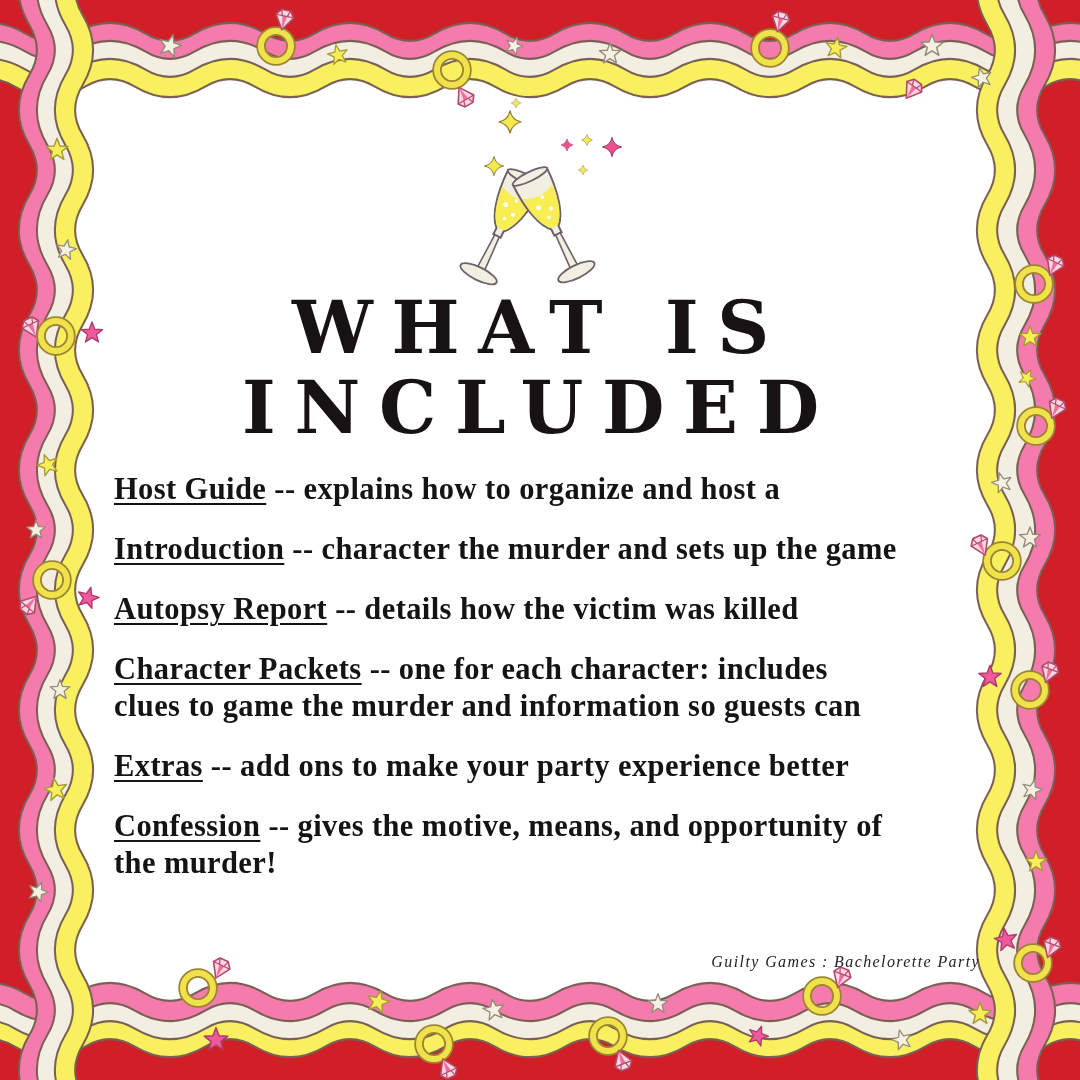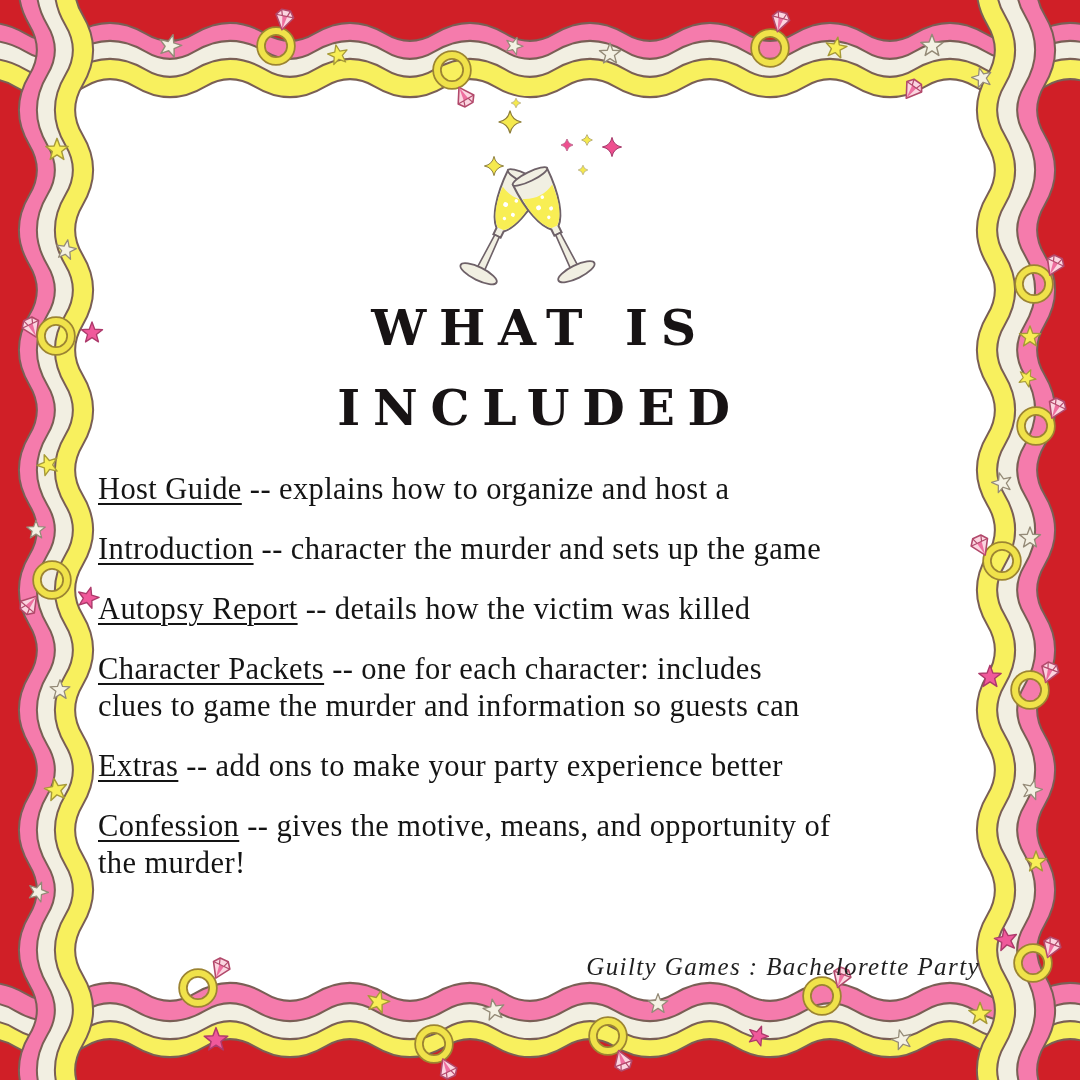--- a/index.html
+++ b/index.html
@@ -7,35 +7,35 @@
     width:1080px;height:1080px;
     background:#d01f27;
     position:relative;overflow:hidden;
     font-family:"Liberation Serif",serif;
   }
   svg.frame{position:absolute;left:0;top:0;}
   .title{
     position:absolute;top:288px;left:0;width:1080px;
     text-align:center;
     font-family:"DejaVu Serif",serif;font-weight:700;
-    font-size:49px;line-height:80px;letter-spacing:.26em;
+    font-size:72px;line-height:80px;letter-spacing:.26em;
     color:#171314;
   }
   .content{
     position:absolute;left:98px;top:471px;width:900px;
     font-size:30.5px;line-height:37px;letter-spacing:.4px;
     color:#141414;
   }
-  .item{margin:0 0 23px 0;}
+  .item{margin:0 0 23px 16px;font-weight:bold;}
   .term{text-decoration:underline;text-underline-offset:4px;text-decoration-thickness:2px;}
   .sep{white-space:pre;}
   .cont{display:block;}
   .footer{
     position:absolute;right:100px;top:953px;
-    font-size:25px;font-style:italic;letter-spacing:1.4px;color:#1f1f1f;
+    font-size:16px;font-style:italic;letter-spacing:1.4px;color:#1f1f1f;
   }
 </style>
 </head>
 <body>
 
 <svg class="frame" width="1080" height="1080" viewBox="0 0 1080 1080">
   <defs>
     <path id="hw" fill="none" d="M -40 0 q 30 -18 60 0 t 60 0 t 60 0 t 60 0 t 60 0 t 60 0 t 60 0 t 60 0 t 60 0 t 60 0 t 60 0 t 60 0 t 60 0 t 60 0 t 60 0 t 60 0 t 60 0 t 60 0 t 60 0 t 60 0"></path>
     <path id="vw" fill="none" d="M 0 -40 q -18 30 0 60 t 0 60 t 0 60 t 0 60 t 0 60 t 0 60 t 0 60 t 0 60 t 0 60 t 0 60 t 0 60 t 0 60 t 0 60 t 0 60 t 0 60 t 0 60 t 0 60 t 0 60 t 0 60 t 0 60"></path>
     <g id="ring">

